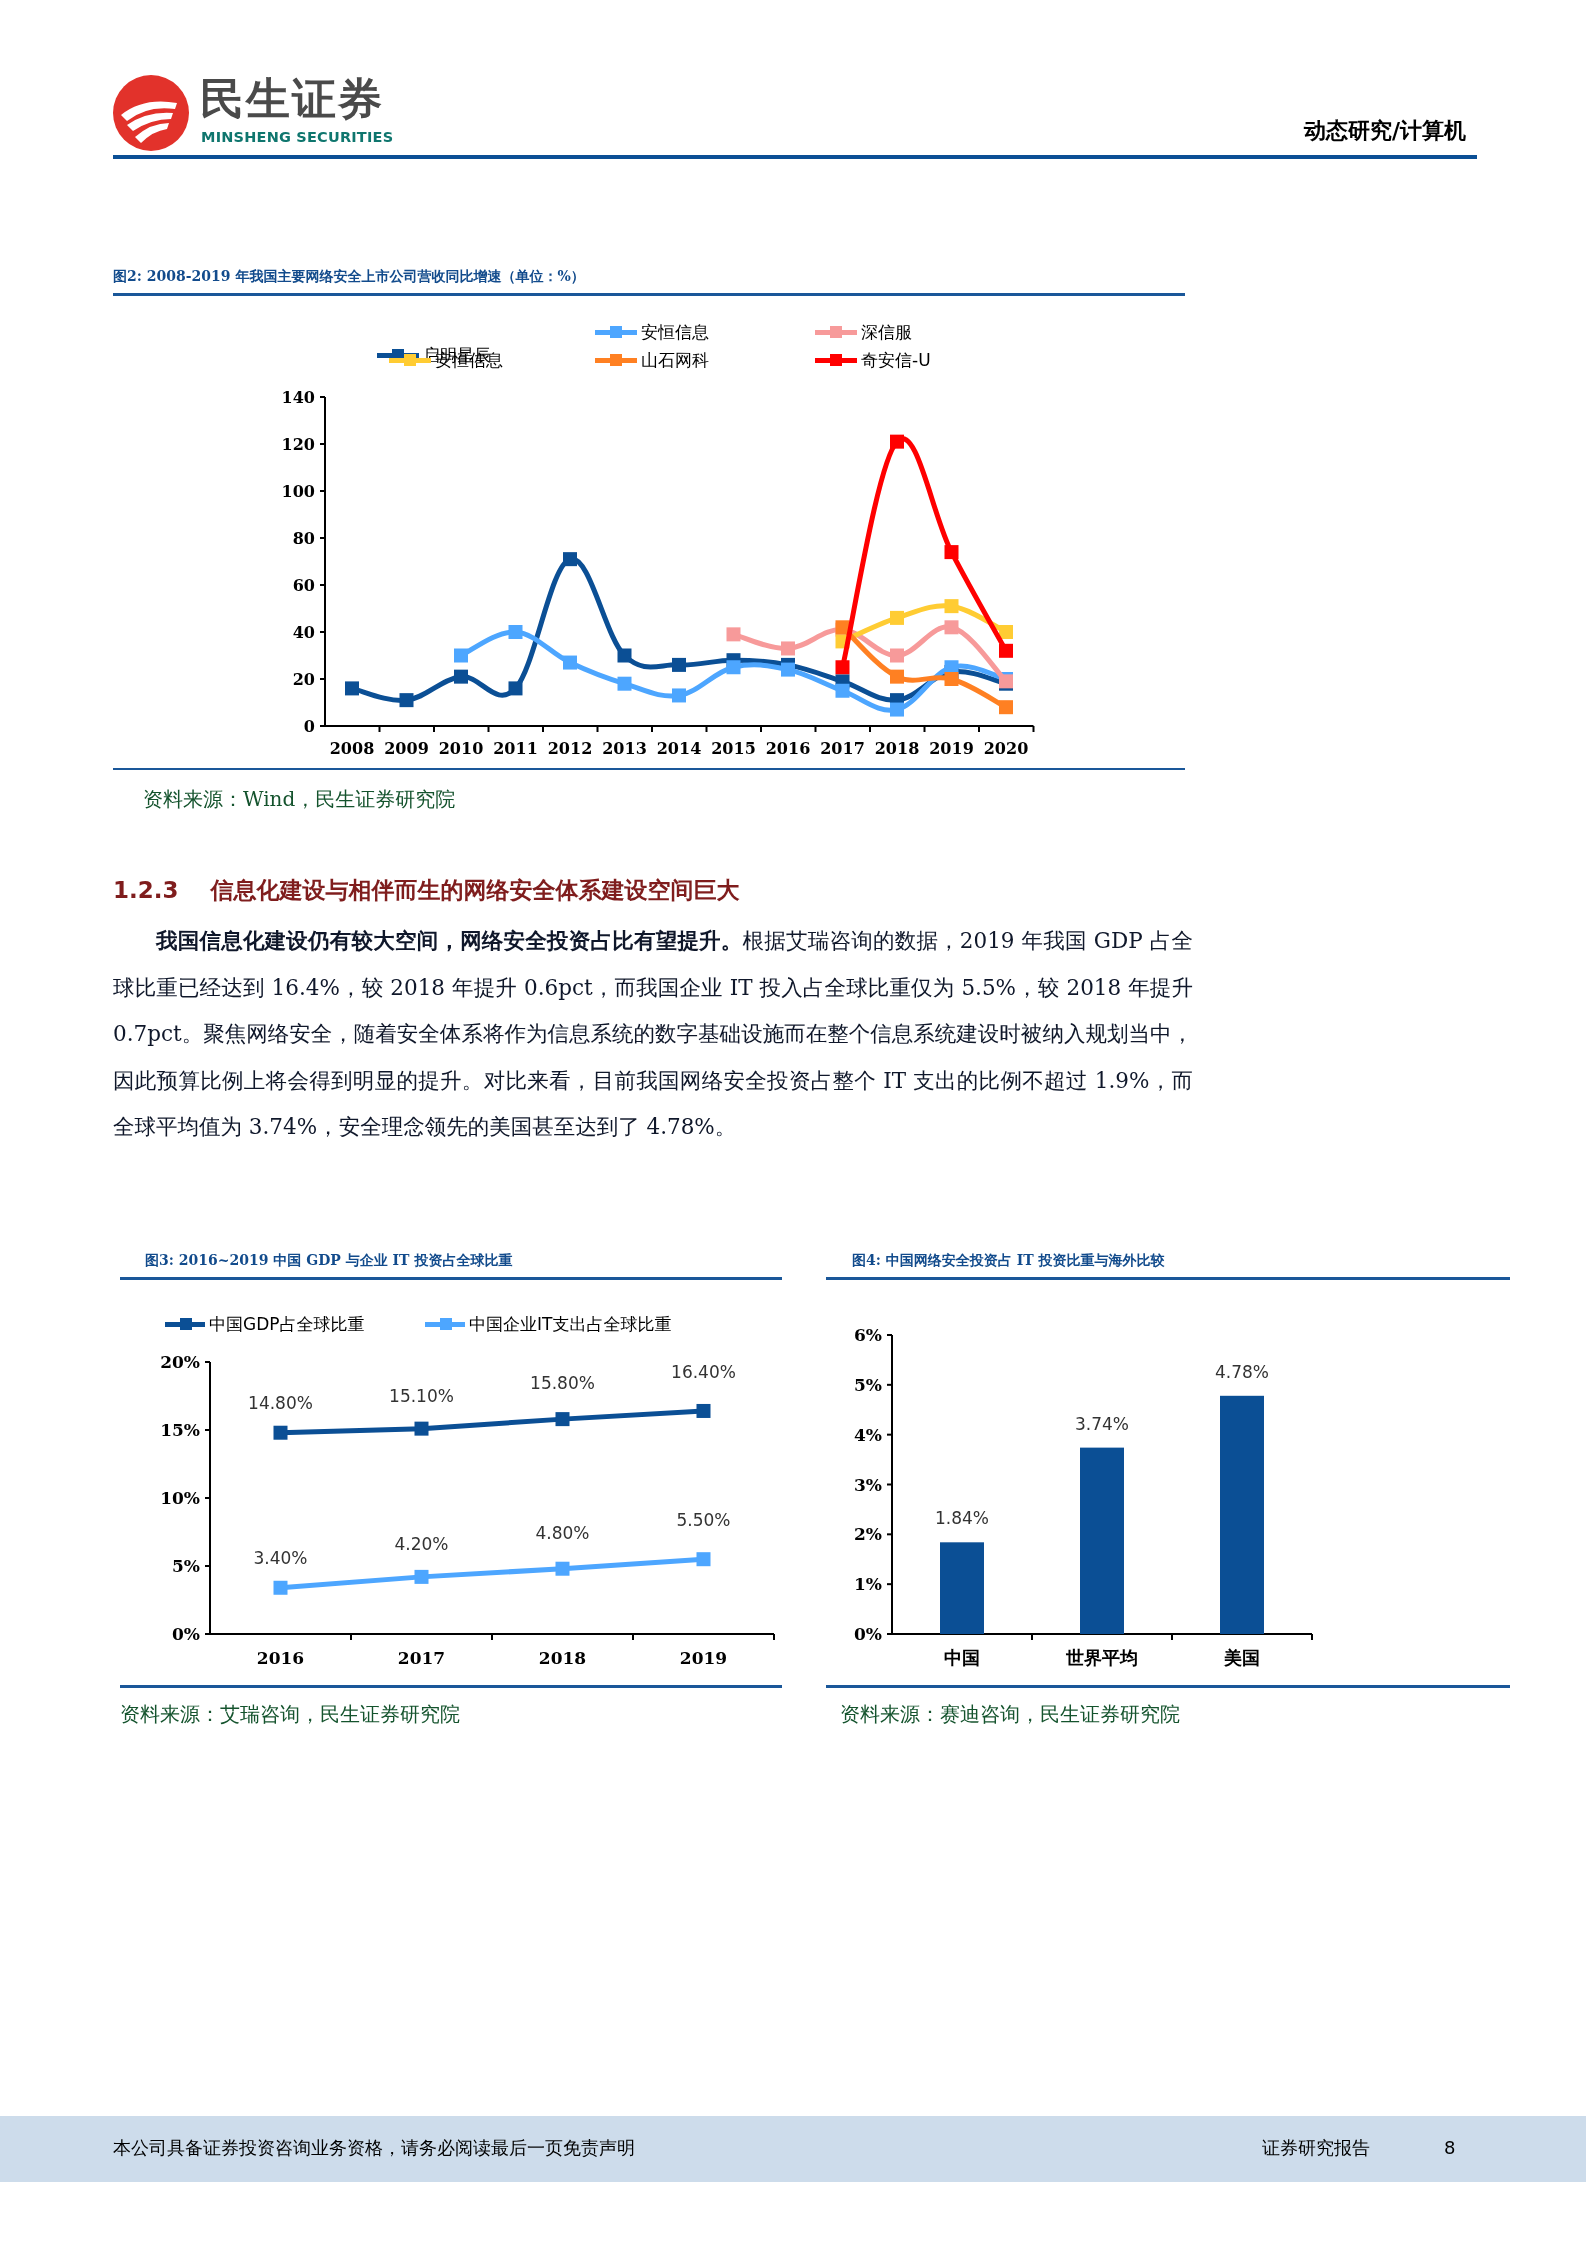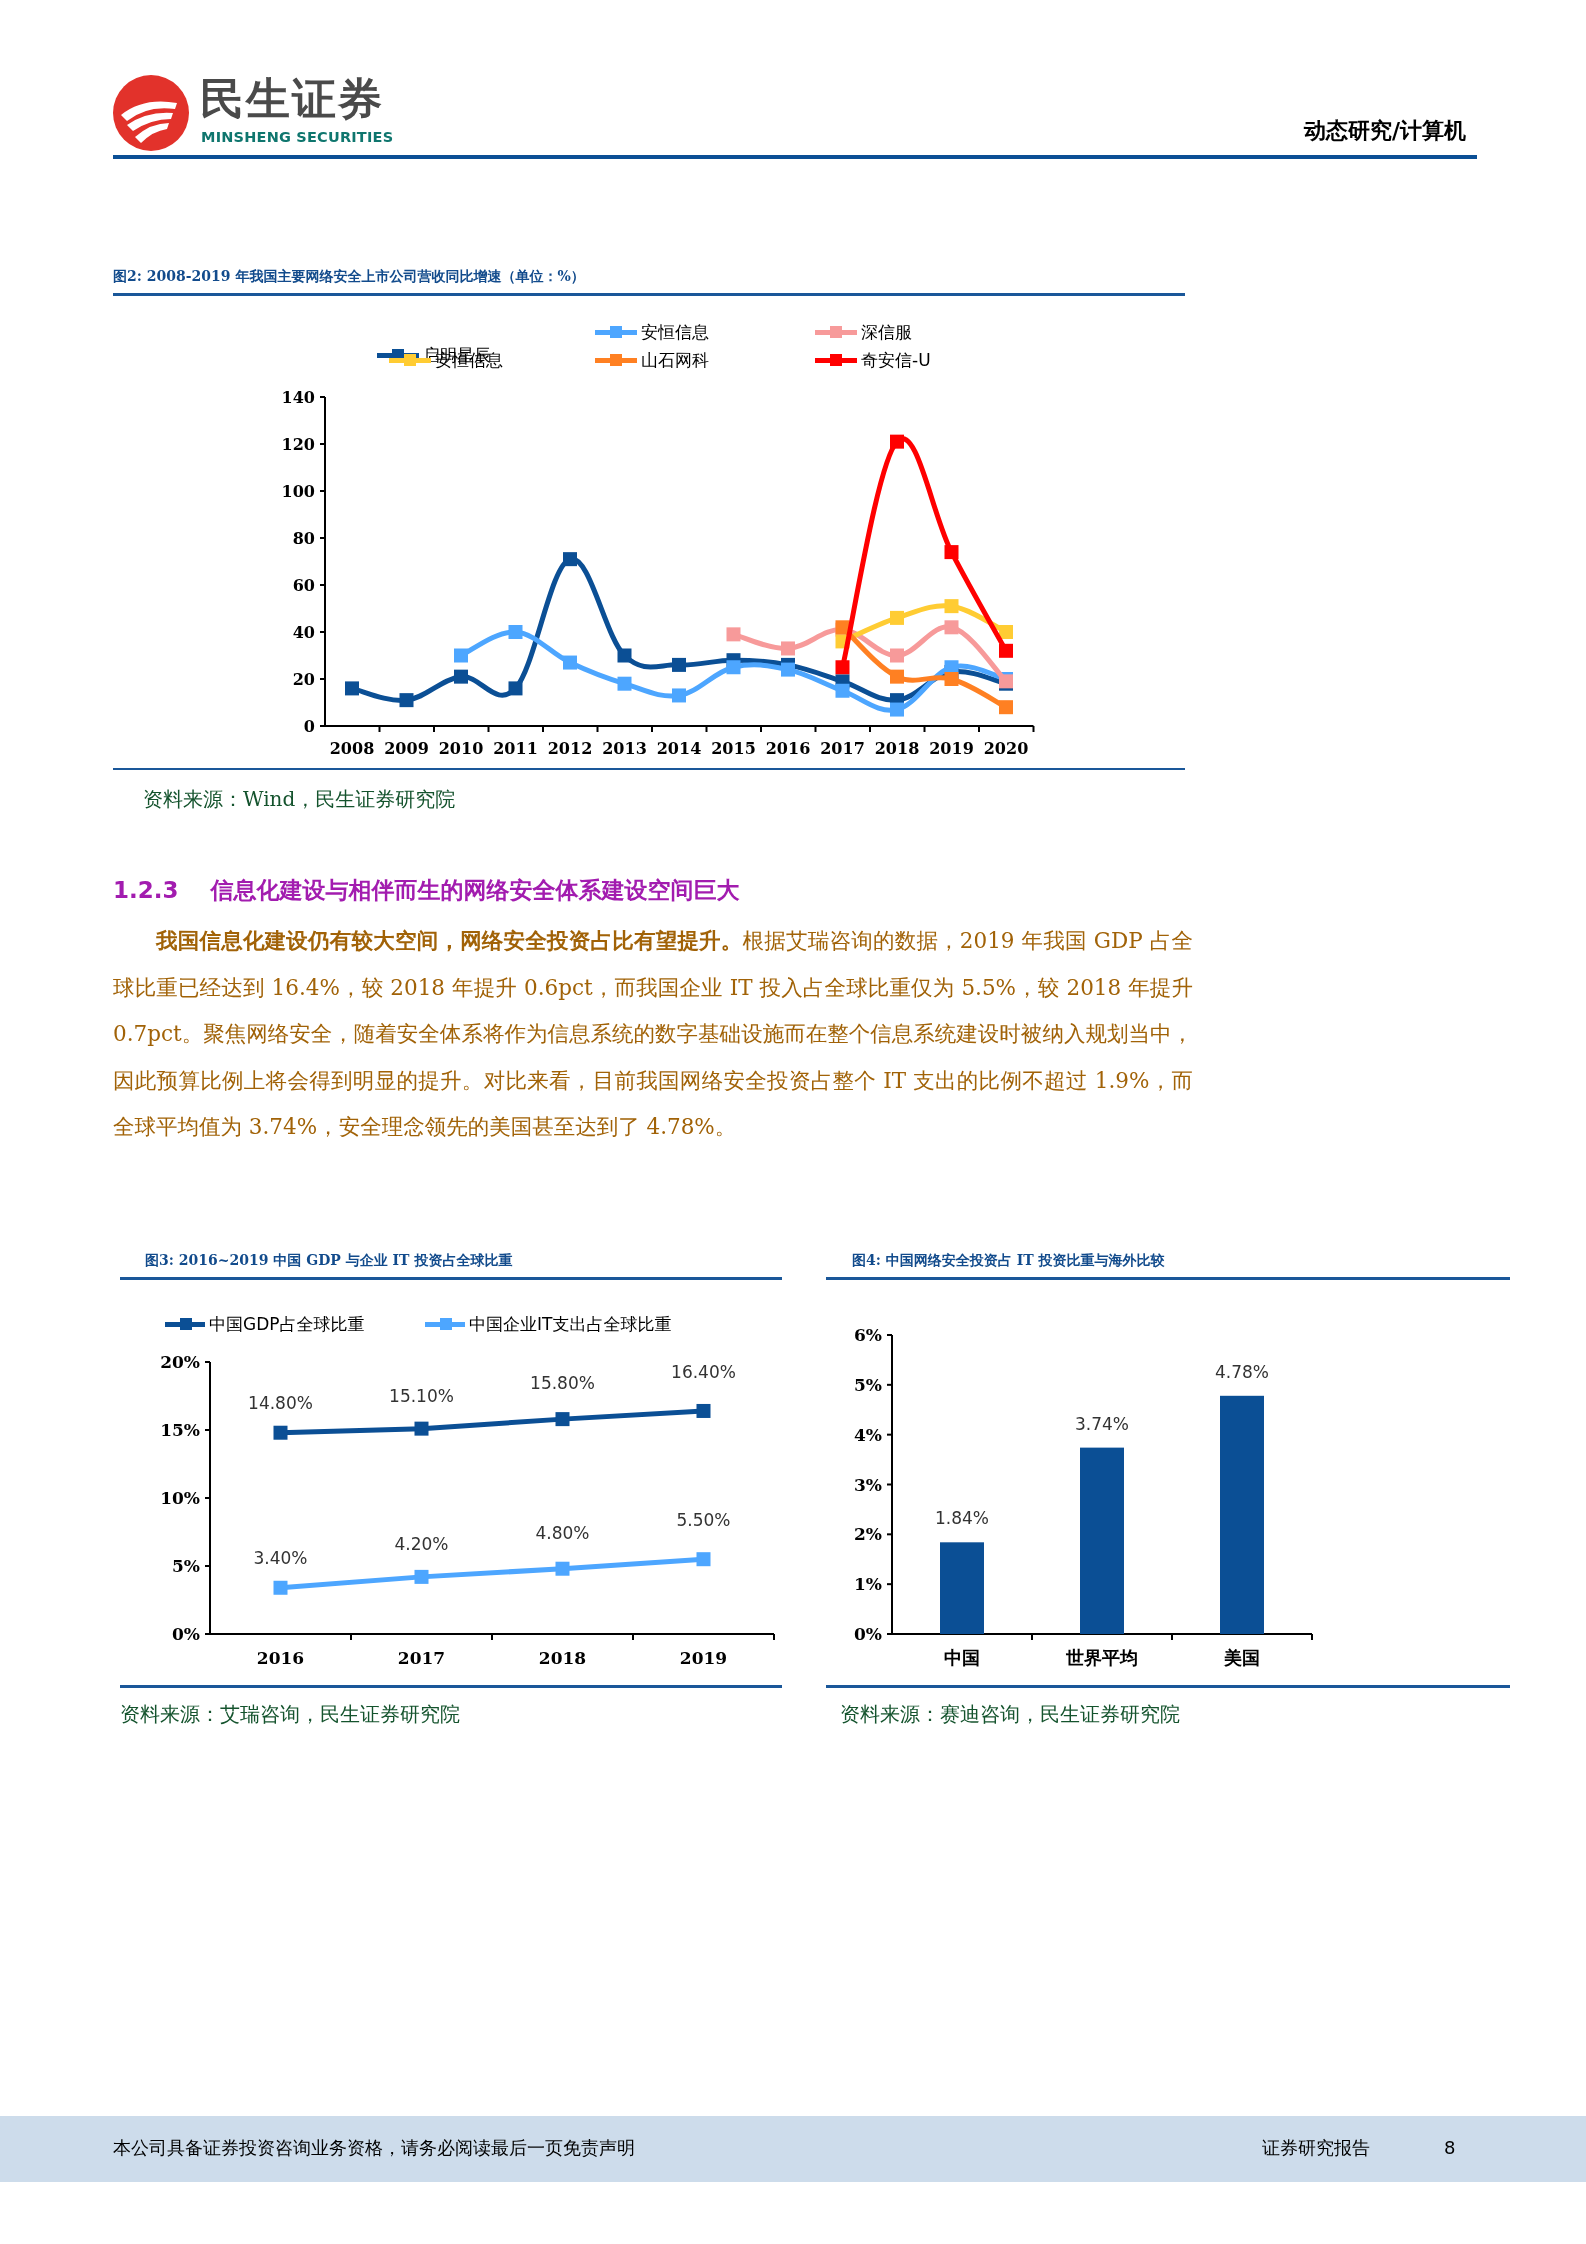--- a/index.html
+++ b/index.html
@@ -6,23 +6,23 @@
   body { width:1586px; height:2244px; background:#ffffff; position:relative; font-family:"DejaVu Serif", serif; color:#000; overflow:hidden; }
   .abs { position:absolute; }
   .logo-circle { left:113px; top:75px; width:76px; height:76px; border-radius:50%; background:#e2322b; overflow:hidden; }
   .logo-cn { left:200px; top:74px; font-family:"DejaVu Sans", sans-serif; font-weight:bold; font-size:44px; color:#4a4a4a; letter-spacing:2px; line-height:50px; }
   .logo-en { left:201px; top:128px; font-family:"DejaVu Sans", sans-serif; font-weight:bold; font-size:14.5px; color:#0f766e; line-height:18px; letter-spacing:0.2px; }
   .header-cat { right:120px; top:116px; font-family:"DejaVu Serif", serif; font-weight:bold; font-size:22px; line-height:28px; }
   .header-rule { left:113px; top:155px; width:1364px; height:4px; background:#0b4f95; }
   .fig-title { font-family:"DejaVu Serif", serif; font-weight:bold; font-size:14px; color:#124b8c; line-height:28px; white-space:nowrap;text-align:right; }
   .fig-rule { height:3px; background:#1a5799; }
   .source { font-family:"DejaVu Serif", serif; font-size:20px; color:#14532d; line-height:22px; white-space:nowrap; }
-  .section-h { left:113px; top:875px; font-family:"DejaVu Sans", sans-serif; font-weight:bold; font-size:23px; color:#a21caf; line-height:30px; white-space:nowrap; }
+  .section-h { left:113px; top:875px; font-family:"DejaVu Sans", sans-serif; font-weight:bold; font-size:23px; color:#7f1d1d; line-height:30px; white-space:nowrap; }
   .section-h .num { margin-right:32px; }
-  .para { left:113px; top:918px; width:1080px; font-family:"DejaVu Serif", serif; font-size:21.5px; line-height:46.5px; text-align:justify; text-indent:43px; color:#a16207; }
+  .para { left:113px; top:918px; width:1080px; font-family:"DejaVu Serif", serif; font-size:21.5px; line-height:46.5px; text-align:justify; text-indent:43px; color:#0f172a; }
   .para b { font-weight:bold; }
   .legend-item { position:absolute; display:flex; align-items:center; font-family:"DejaVu Sans", sans-serif; font-size:17px; line-height:20px; white-space:nowrap; }
   .legend-swatch { width:42px; height:5px; position:relative; margin-right:4px; }
   .legend-swatch::after { content:""; position:absolute; left:15px; top:-4px; width:12px; height:12px; background:inherit; }
   .footer { left:0; top:2116px; width:1586px; height:66px; background:#cddceb; }
   .footer-left { left:113px; top:2136px; font-family:"DejaVu Sans", sans-serif; font-size:18px; line-height:24px; white-space:nowrap; }
   .footer-right { left:1262px; top:2136px; font-family:"DejaVu Sans", sans-serif; font-size:18px; line-height:24px; white-space:nowrap; }
   .footer-page { left:1444px; top:2136px; font-family:"DejaVu Sans", sans-serif; font-size:18px; line-height:24px; }
   svg text { font-family:"DejaVu Serif", serif; }
   .datalabel { font-family:"DejaVu Sans", sans-serif; font-size:17px; fill:#333; }

